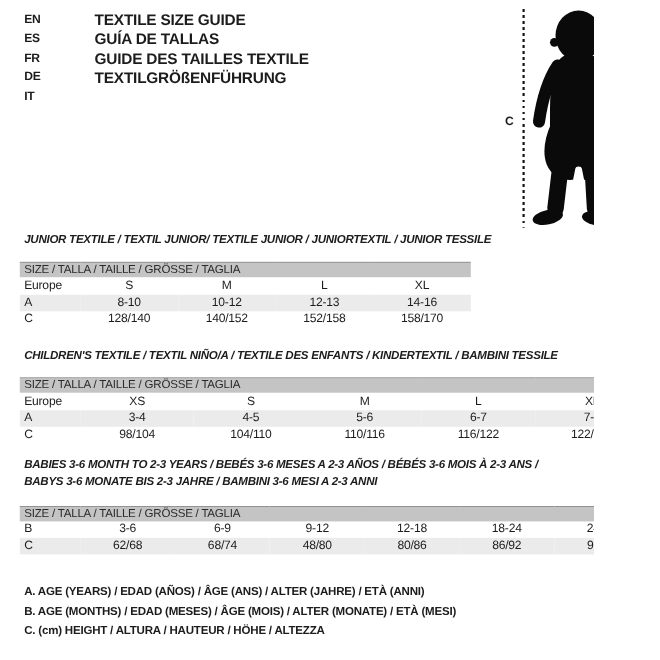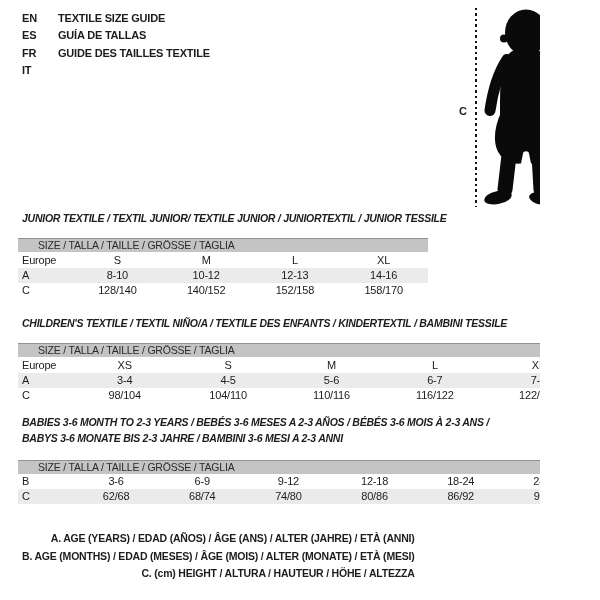--- a/index.html
+++ b/index.html
@@ -6,21 +6,21 @@
   html,body { background:#fff; }
   .page {
     position:relative; width:540px; height:600px; background:#ffffff;
     font-family:"Liberation Sans", sans-serif; color:#1c1c1c; overflow:hidden;
   }
 
   
   .lang-list { position:absolute; left:22px; top:9px; }
   .lang-row { display:flex; height:17.5px; align-items:center; }
   .lang-code { width:36px; font-size:11px; font-weight:bold; letter-spacing:-0.2px; }
-  .lang-title { font-size:11px; font-weight:bold; letter-spacing:-0.2px; }
+  .lang-title { font-size:14px; font-weight:bold; letter-spacing:-0.2px;margin-left:28px; }
 
   
   .measure-line {
     position:absolute; left:475px; top:8px; width:2px; height:199px;
     background-image:repeating-linear-gradient(to bottom,
       #161616 0px, #161616 2.5px, transparent 2.5px, transparent 5.5px);
   }
   .measure-label {
     position:absolute; left:455px; top:105px; width:16px;
     font-size:11px; font-weight:bold; text-align:center;
@@ -33,57 +33,61 @@
     letter-spacing:-0.25px; line-height:15.5px; white-space:nowrap;font-style:italic;
   }
   .size-table {
     position:absolute; left:18px; border-collapse:collapse; table-layout:fixed;
   }
   .size-table td { font-size:11px; letter-spacing:-0.2px; padding:0 4px; vertical-align:middle; }
   .size-table tr { height:15px; }
   .size-table tr.bar { height:13px; }
   .size-table tr.bar td {
     background:#c4c4c4; border-top:1px solid #929292;
-    font-size:10.5px; color:#2a2a2a; padding:0 20px;
+    font-size:10.5px; color:#2a2a2a; padding:0 4px;
   }
   .size-table tr.cols { height:16px; }
   .size-table tr.shaded td { background:#ebebeb; }
   .size-table td.lab { text-align:left; }
   .size-table td.val { text-align:center; }
   .t1 { top:238px; width:410px; }
   .t2 { top:343px; width:572px; }
   .t3 { top:460px; width:572px; }
   .t1-title { top:211px; }
   .t2-title { top:316px; }
   .t3-title { top:415px; }
 
   
   .notes { position:absolute; left:22px; top:530px; }
   .note-line {
     font-size:10.5px; font-weight:bold; letter-spacing:-0.2px;
-    height:17.5px; line-height:17.5px; white-space:nowrap;text-align:right;
+    height:17.5px; line-height:17.5px; white-space:nowrap;
   }
 </style>
 </head>
 <body>
 
 <div class="page">
 
   <div class="lang-list">
     <div class="lang-row">
       <span class="lang-code">EN</span>
       <span class="lang-title">TEXTILE SIZE GUIDE</span>
     </div>
     <div class="lang-row">
       <span class="lang-code">ES</span>
       <span class="lang-title">GUÍA DE TALLAS</span>
     </div>
     <div class="lang-row">
       <span class="lang-code">FR</span>
       <span class="lang-title">GUIDE DES TAILLES TEXTILE</span>
+    </div>
+    <div class="lang-row">
+      <span class="lang-code">DE</span>
+      <span class="lang-title">TEXTILGRÖßENFÜHRUNG</span>
     </div>
     <div class="lang-row">
       <span class="lang-code">IT</span>
     </div>
   </div>
 
   <div class="measure-line"></div>
   <div class="measure-label">C</div>
   <svg class="baby-svg" viewBox="0 0 106 200" aria-hidden="true">
     <g fill="#0a0a0a" stroke="none">
@@ -203,21 +207,21 @@
       <td class="val">6-9</td>
       <td class="val">9-12</td>
       <td class="val">12-18</td>
       <td class="val">18-24</td>
       <td class="val">24-36</td>
     </tr>
     <tr class="shaded">
       <td class="lab">C</td>
       <td class="val">62/68</td>
       <td class="val">68/74</td>
-      <td class="val">74/80</td>
+      <td class="val">48/80</td>
       <td class="val">80/86</td>
       <td class="val">86/92</td>
       <td class="val">92/98</td>
     </tr>
   </tbody>
     </table>
 
   <div class="notes">
     <div class="note-line">A. AGE (YEARS) / EDAD (AÑOS) / ÂGE (ANS) / ALTER (JAHRE) / ETÀ (ANNI)</div>
     <div class="note-line">B. AGE (MONTHS) / EDAD (MESES) / ÂGE (MOIS) / ALTER (MONATE) / ETÀ (MESI)</div>

